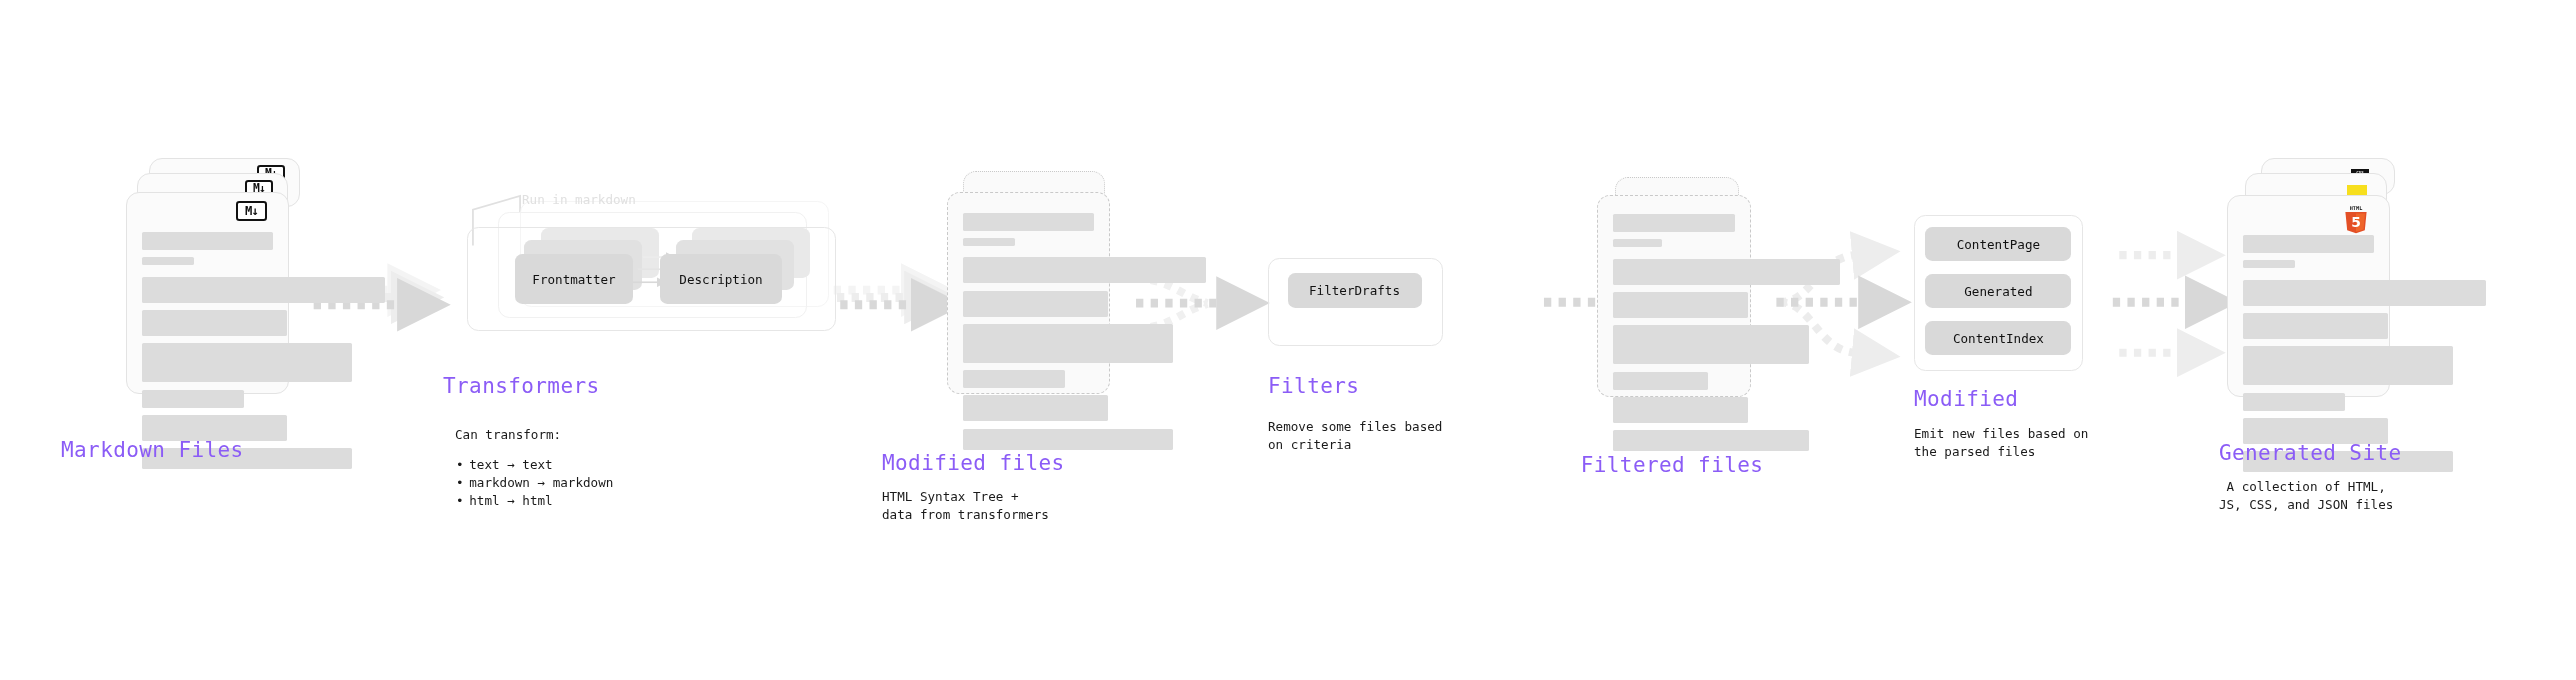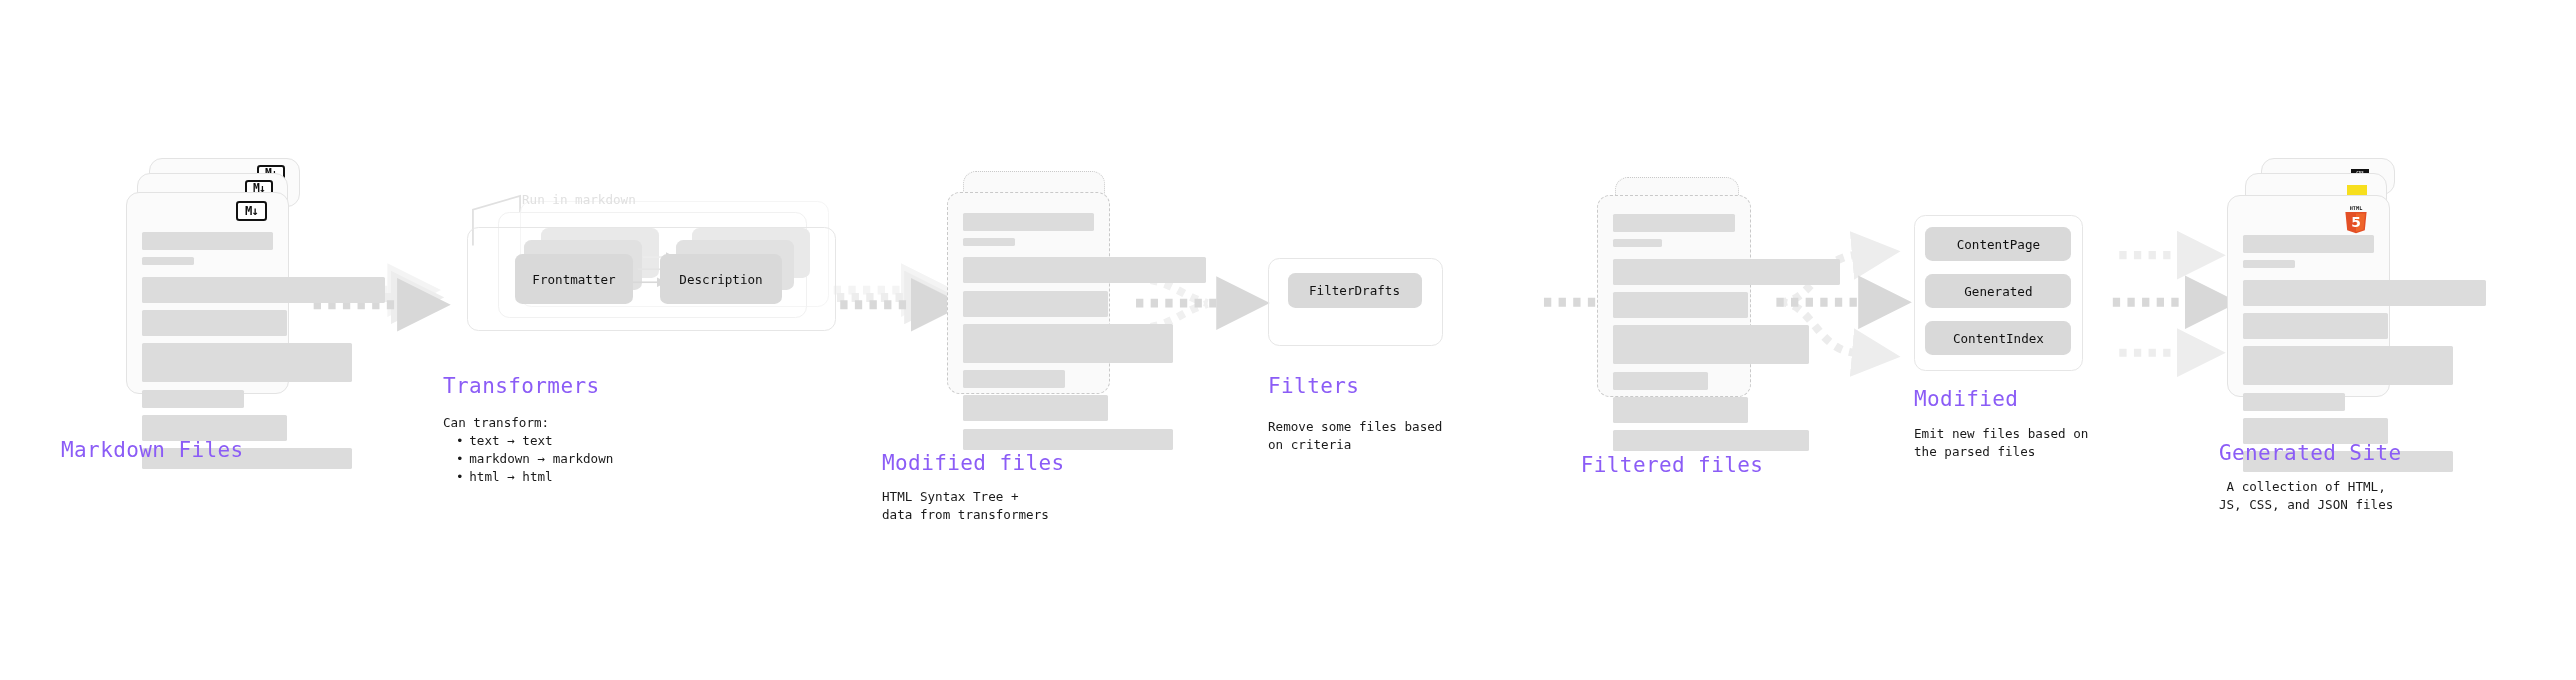--- a/index.html
+++ b/index.html
@@ -37,21 +37,21 @@
     white-space:nowrap;
     font-weight:400;
   }
   .subtitle{
     font-size:12.6px;
     line-height:18px;
     color:#1a1a1a;
     white-space:pre-line;
   }
   .subtitle-list{font-size:12.6px;line-height:18px;color:#1a1a1a;}
-  .subtitle-list .hdr{margin:0;}
+  .subtitle-list .hdr{margin:12px;}
   .subtitle-list ul{margin:0;padding-left:13px;list-style:none;}
   .subtitle-list li{white-space:nowrap;}
   .subtitle-list li:before{content:"\2022";margin-right:5.7px;}
 
   
   .groupbox{
     position:absolute;
     border:1.3px solid #e6e6e6;
     border-radius:11.4px;
     background:rgba(255,255,255,0);

